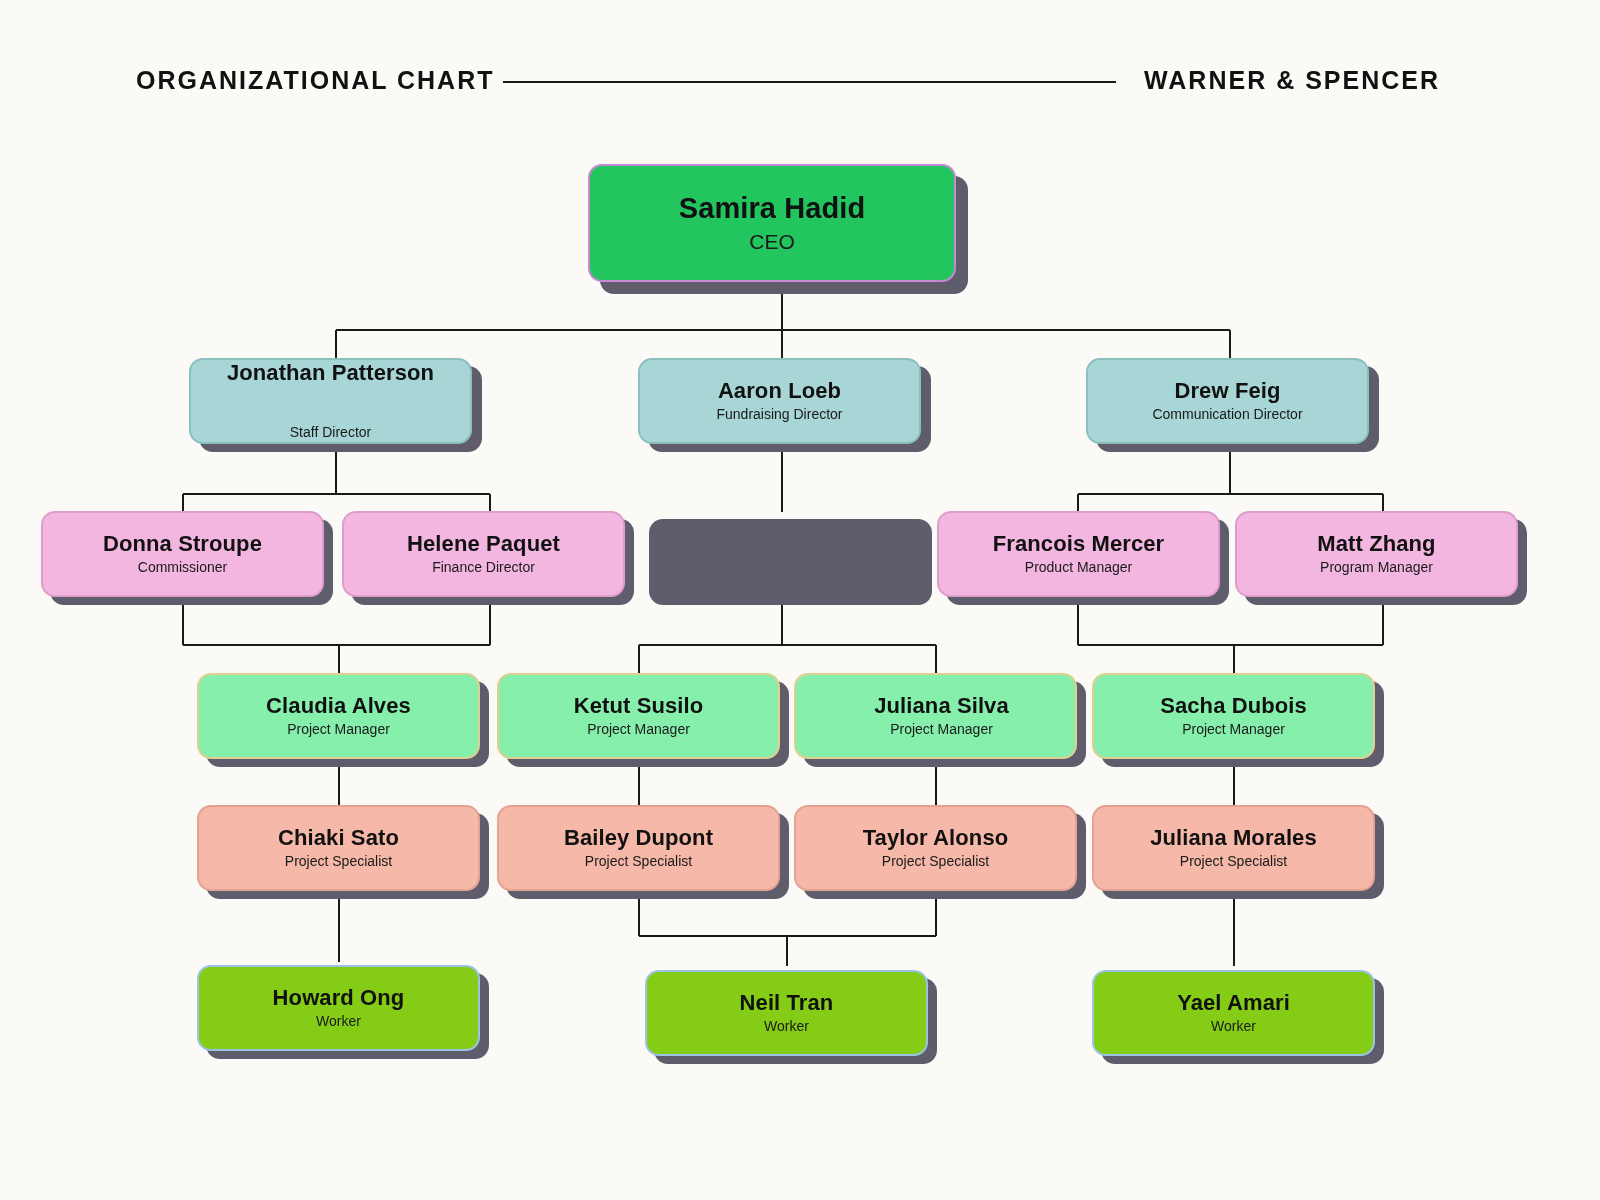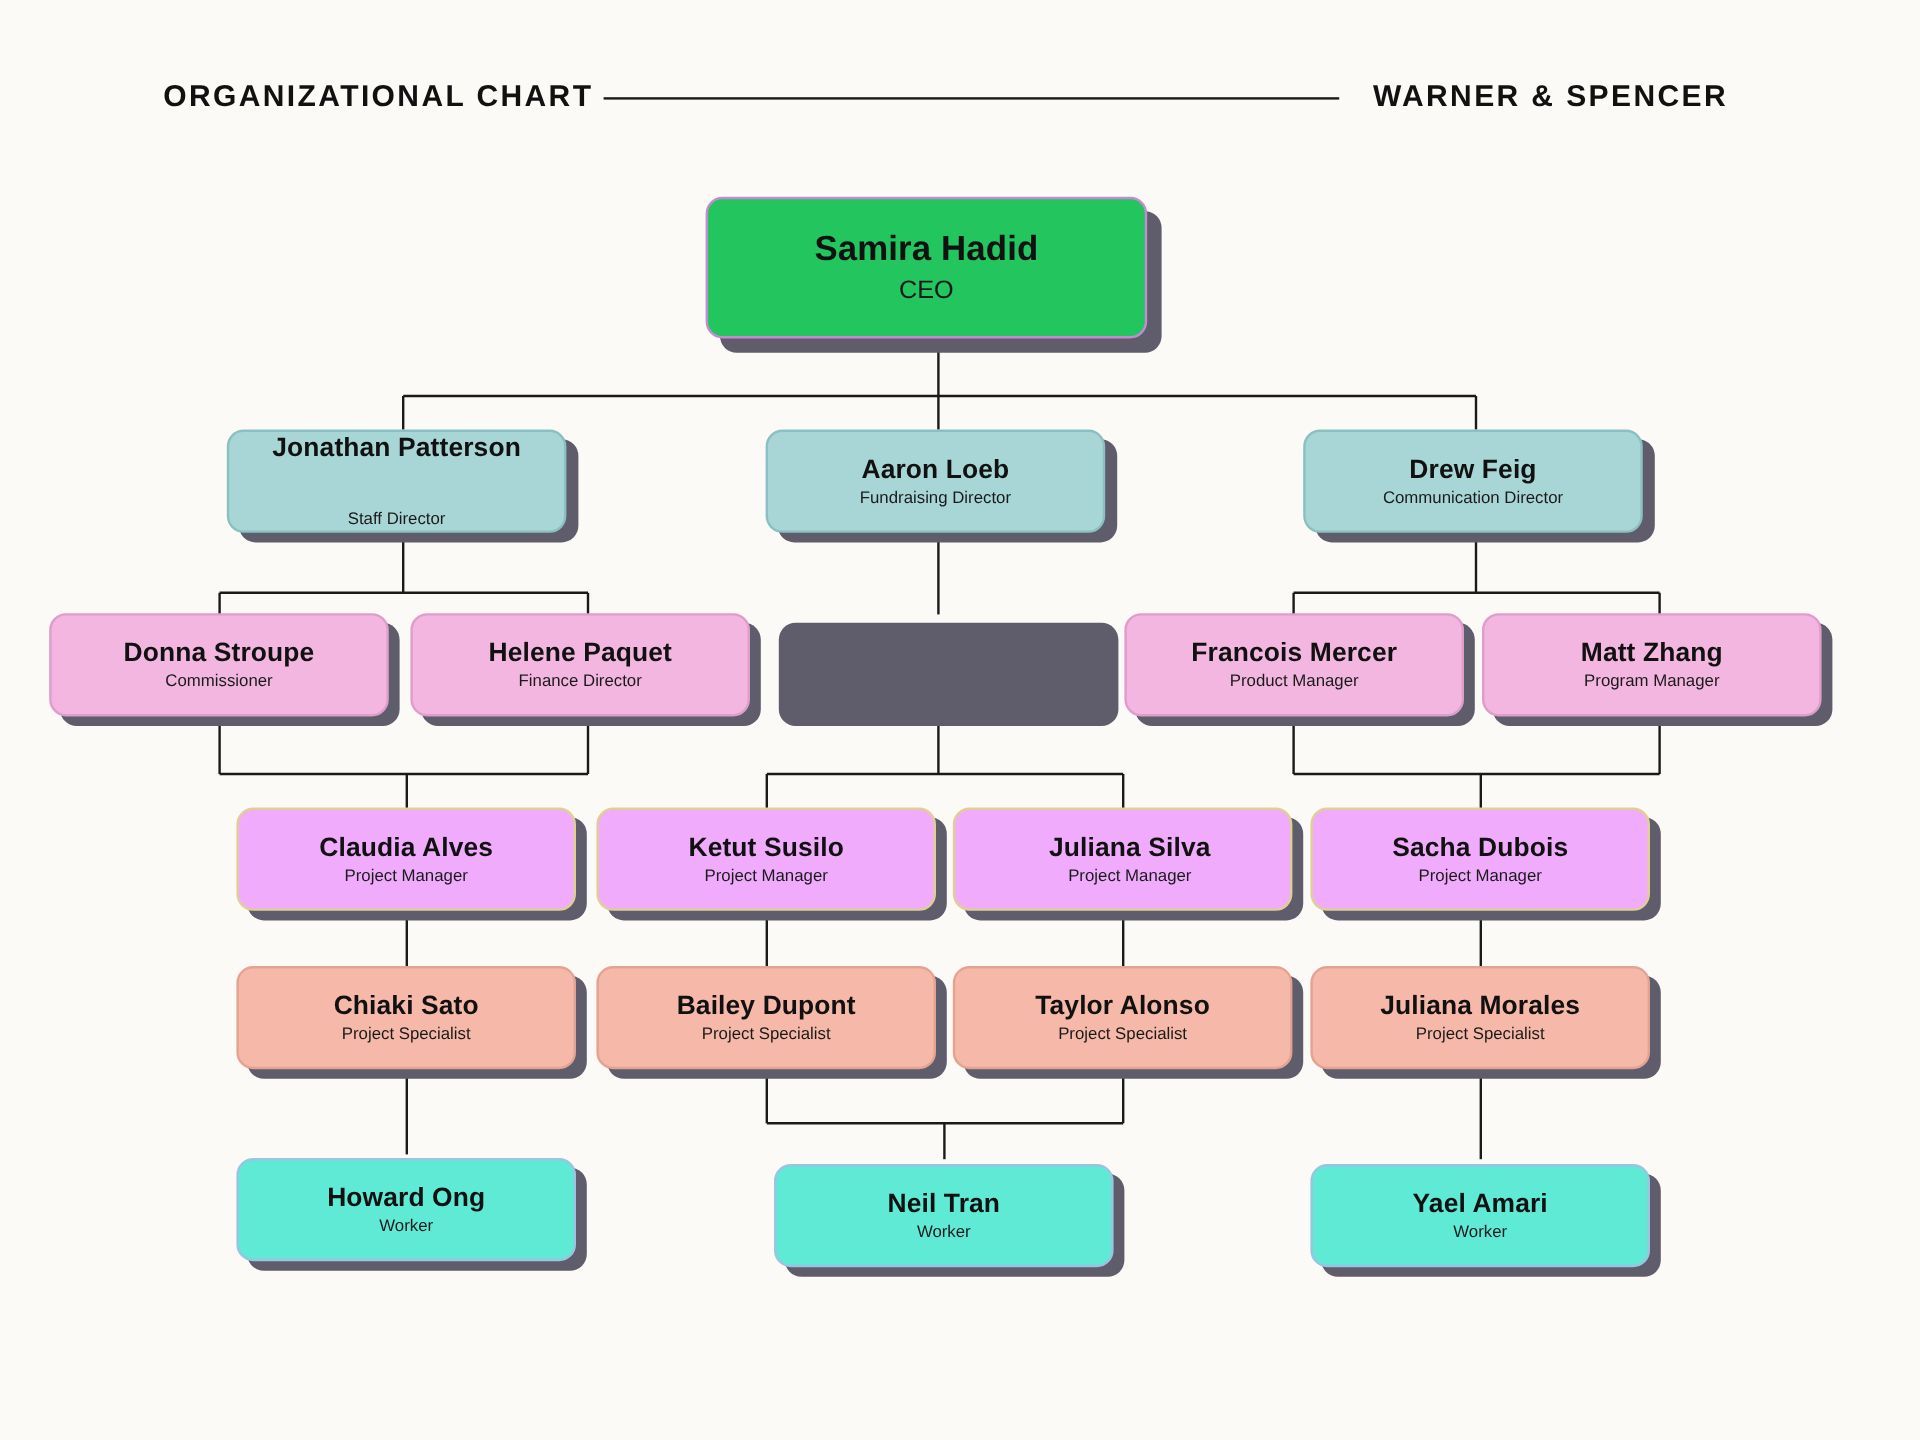--- a/index.html
+++ b/index.html
@@ -96,23 +96,23 @@
     position: absolute;
     border-radius: 14px;
     background: #5f5c6b;
     z-index: 2;
   }
 
   
   .c-purple { background: #22c55e; border-color: #c48bd3; }
   .c-teal   { background: #a8d5d5; border-color: #8cc0c0; }
   .c-pink   { background: #f3b6e0; border-color: #dd9ecb; }
-  .c-yellow { background: #f0abfc; border-color: #dfcf93; }
+  .c-yellow { background: #86efac; border-color: #dfcf93; }
   .c-salmon { background: #f6b8a8; border-color: #e2a393; }
-  .c-blue   { background: #5eead4; border-color: #9ac4e2; }
+  .c-blue   { background: #84cc16; border-color: #9ac4e2; }
 </style>
 </head>
 <body>
 
 <div id="page">
 
   <div id="header">
     <div id="hdr-left" class="hdr-title">ORGANIZATIONAL CHART</div>
     <div id="hdr-rule"></div>
     <div id="hdr-right" class="hdr-title">WARNER &amp; SPENCER</div>

